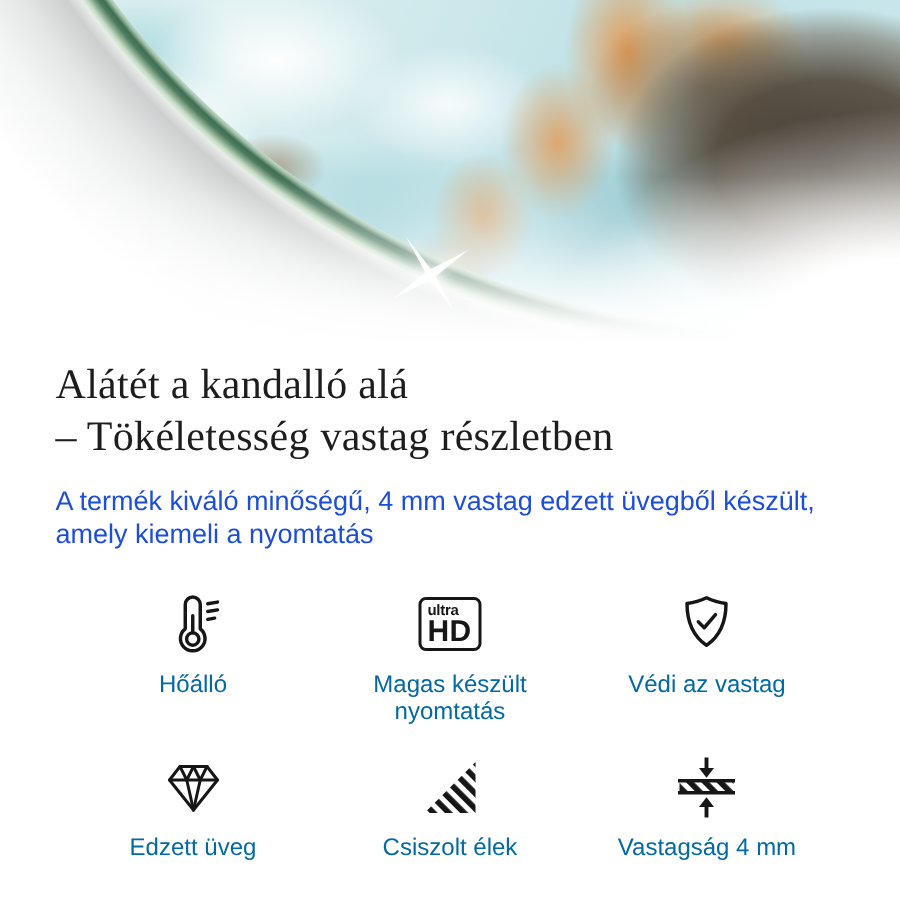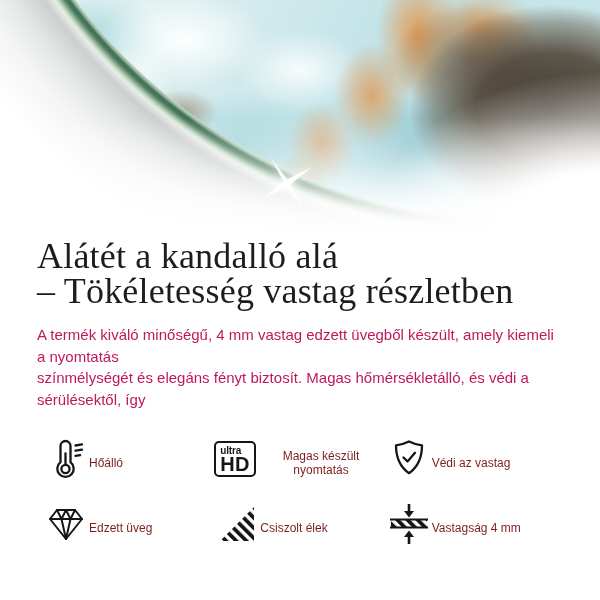--- a/index.html
+++ b/index.html
@@ -68,37 +68,37 @@
         rgba(255,255,255,0.86) 206px,
         #ffffff 230px);
   }
 
   
   .content { padding: 0 37px; }
   .title {
     margin: 7px 0 0 0;
     font-family: "Liberation Serif", "DejaVu Serif", serif;
     font-weight: 400;
-    font-size: 36px; line-height: 35px;
+    font-size: 28px; line-height: 35px;
     color: #1d1d1d; letter-spacing: 0.2px;
   }
   .title span { display: block; }
-  .desc { margin: 15px 0 14px 0; font-size: 15px; line-height: 21.5px; color: #be185d; }
+  .desc { margin: 15px 0 14px 0; font-size: 18px; line-height: 21.5px; color: #1d4ed8; }
   .desc span { display: block; }
 
   
   .features {
     margin: 25px 6px 0 6px;
     display: grid;
     grid-template-columns: repeat(3, 1fr);
     row-gap: 17px;
   }
-  .feature { display: flex; flex-direction: row; align-items: center; }
+  .feature { display: flex; flex-direction: column; }
   .icon-box { height: 48px; display: flex; align-items: center; justify-content: center; }
-  .feature-label { margin-top: 8px; font-size: 12px; color: #7f1d1d; text-align: center; }
+  .feature-label { margin-top: 8px; font-size: 16px; color: #0369a1; text-align: center; }
 
   .uhd-box {
     width: 34px; height: 32px;
     border: 2.6px solid #161616; border-radius: 5px;
     display: flex; flex-direction: column; justify-content: center;
     padding-left: 4px; color: #161616;
   }
   .uhd-top  { font-size: 10px; line-height: 10px; font-weight: 700; letter-spacing: -0.2px; }
   .uhd-bottom { font-size: 20px; line-height: 16px; font-weight: 700; letter-spacing: 0.2px; }
 </style>
@@ -120,21 +120,20 @@
     <div class="hero-layer hero-fade"></div>
   </div>
 
   <div class="content">
     <h1 class="title">
       <span>Alátét a kandalló alá</span>
       <span>– Tökéletesség vastag részletben</span>
     </h1>
     <p class="desc">
       <span>A termék kiváló minőségű, 4 mm vastag edzett üvegből készült, amely kiemeli a nyomtatás</span>
-      <span>színmélységét és elegáns fényt biztosít. Magas hőmérsékletálló, és védi a sérülésektől, így</span>
     </p>
 
     <div class="features">
 
       <div class="feature">
         <div class="icon-box">
           <svg width="46" height="46" viewBox="0 0 46 46" fill="none" stroke="#161616" stroke-width="2.3" stroke-linecap="round" stroke-linejoin="round">
             <path d="M17.5 10 a5 5 0 0 1 10 0 v16.2 a8.2 8.2 0 1 1 -10 0 Z"></path>
             <circle cx="22.5" cy="33" r="4.1"></circle>
             <path d="M22.5 28.9 V17.5"></path>

